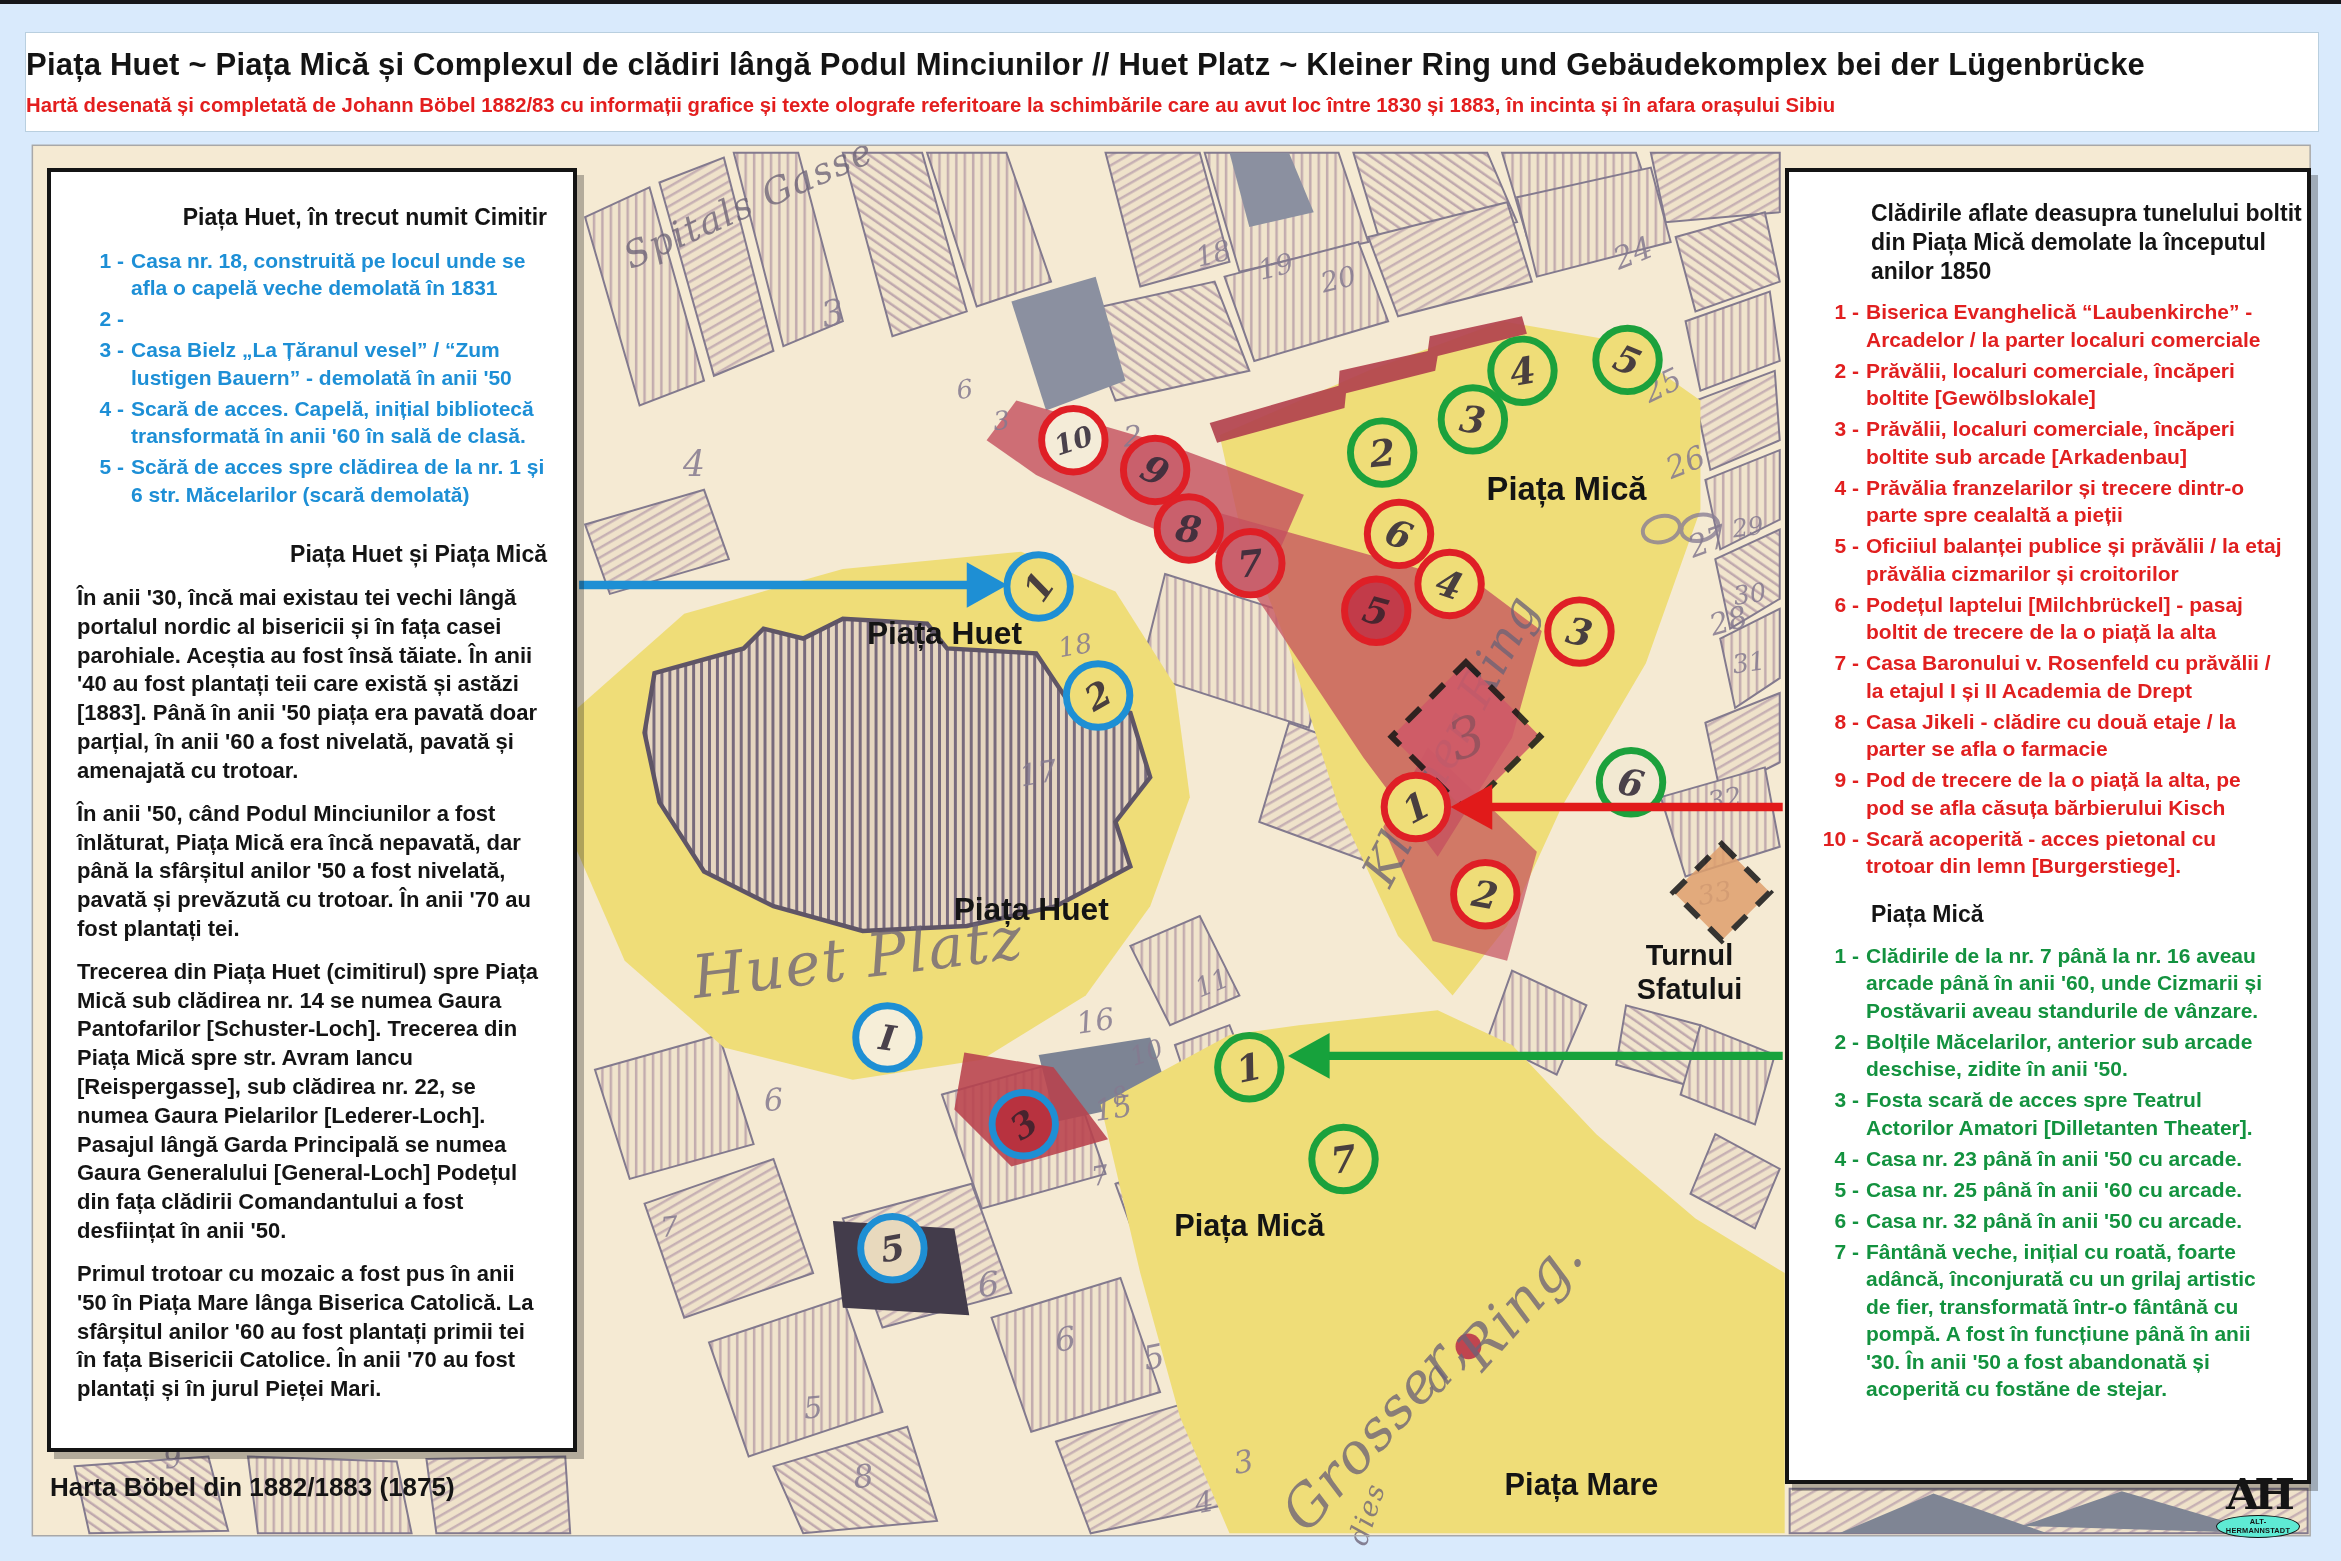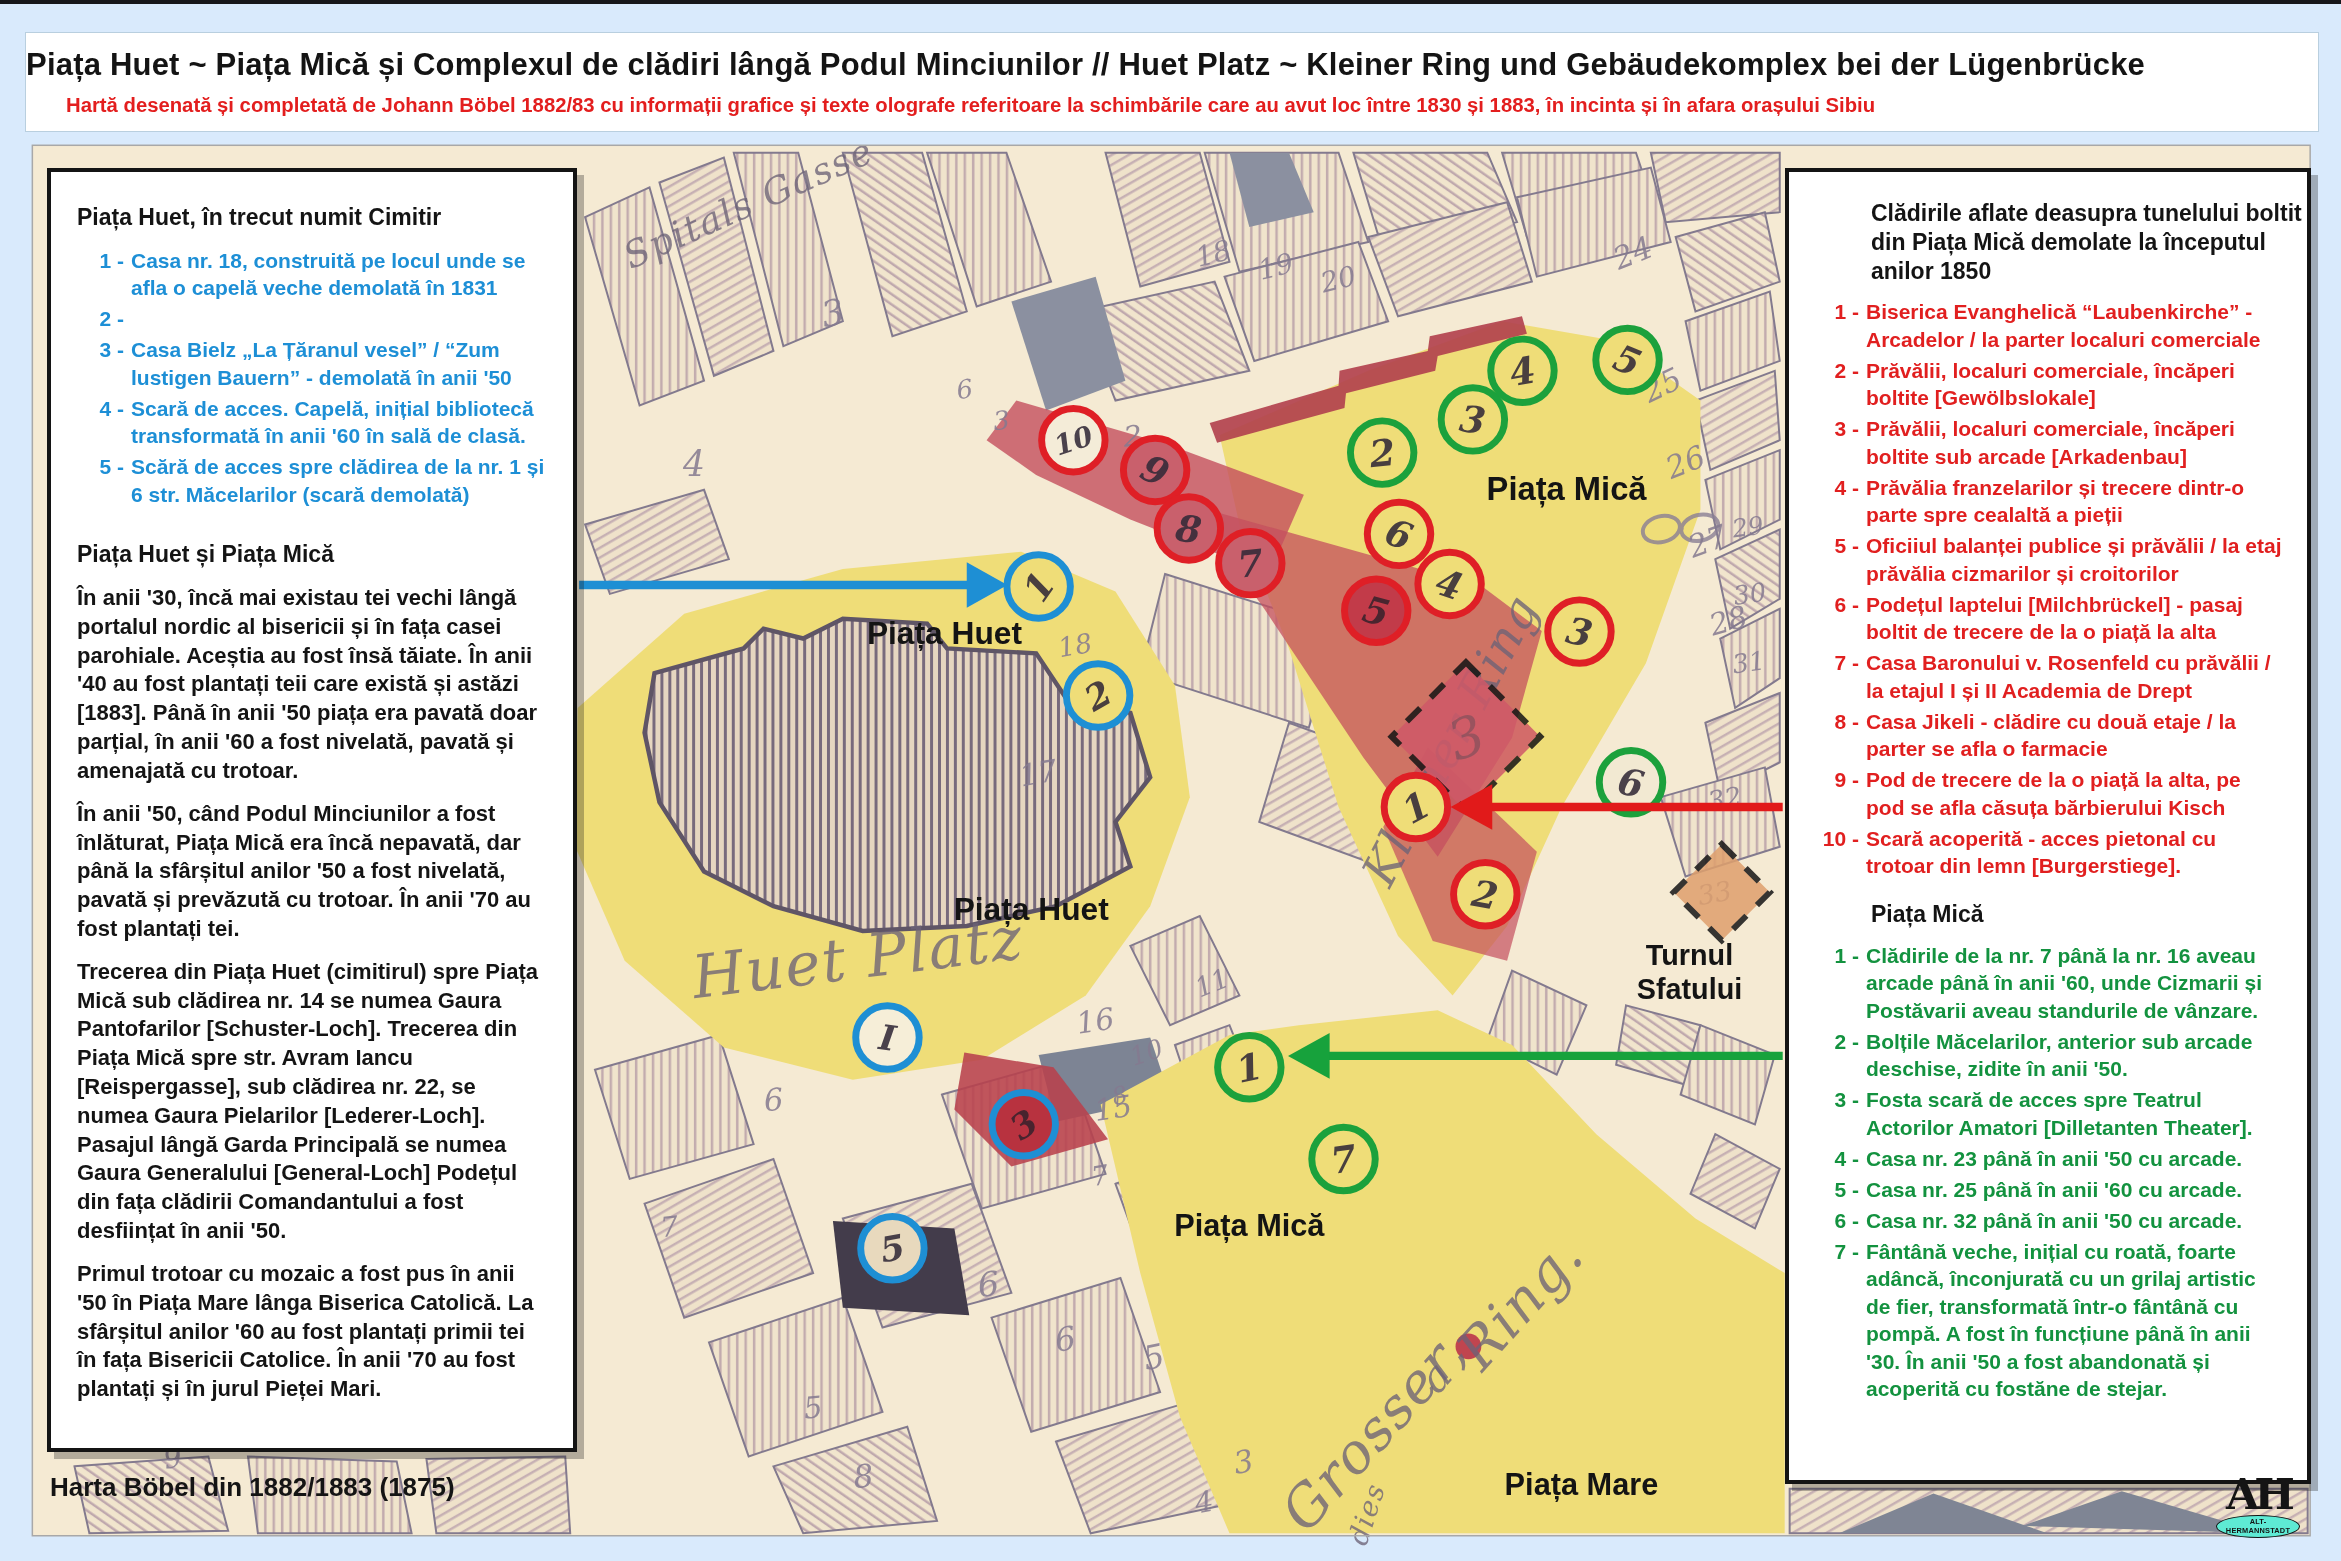--- a/index.html
+++ b/index.html
@@ -2,30 +2,30 @@
 <html style="font-size:8px"><head>
 <meta charset="utf-8">
 <style>
   html,body{margin:0;padding:0;background:#d9eafc;}
   .page{position:relative;width:2342px;height:1561px;background:#d9eafc;overflow:hidden;
         font-family:"Liberation Sans",sans-serif;border-top:4px solid #16161a;}
   
   .titlebox{position:absolute;left:25px;top:28px;width:2292px;height:98px;background:#ffffff;
             border:1px solid #b9cfdf;display:flex;flex-direction:column;align-items:flex-start;justify-content:center;}
   .title{font-size:31px;font-weight:bold;color:#141414;white-space:nowrap;letter-spacing:0.2px;}
-  .subtitle{font-size:20.3px;font-weight:bold;color:#e31e1e;margin-top:11px;white-space:nowrap;margin-left:40px;}
+  .subtitle{font-size:20.3px;font-weight:bold;color:#e31e1e;margin-top:11px;white-space:nowrap;}
   
   svg.map{position:absolute;left:0;top:0;}
   
   .panel{position:absolute;background:#ffffff;border:4px solid #141414;box-sizing:border-box;
          box-shadow:7px 7px 0 rgba(25,25,25,.30);overflow:hidden;}
   .panel.left{left:47px;top:164px;width:530px;height:1284px;padding:24px 26px;}
   .panel.right{left:1785px;top:164px;width:526px;height:1316px;padding:22px 23px;}
   .p-h{font-size:23px;font-weight:bold;color:#141414;line-height:1.25;}
-  .p-h.center{text-align:left;margin:7px 0 15px 0;}
+  .p-h.center{text-align:right;margin:7px 0 15px 0;}
   .p-h.indent{margin:5px 0 13px 59px;}
   .item{display:grid;grid-template-columns:54px 1fr;margin:3.5px 0;font-weight:bold;font-size:21px;line-height:1.31;}
   .item .num{text-align:right;padding-right:7px;white-space:nowrap;}
   .para{font-size:22px;font-weight:bold;color:#141414;line-height:1.31;margin:0 0 14px 0;}
   .blue-t{color:#1d8fd6;} .red-t{color:#e11f1f;} .green-t{color:#13923f;}
   
   .credit{position:absolute;left:50px;top:1468px;font-size:26px;font-weight:bold;color:#141414;}
   .ahlogo{position:absolute;left:2216px;top:1471px;width:84px;text-align:center;color:#141414;}
   .ahlogo .ah{font-family:"DejaVu Serif",serif;font-weight:bold;font-size:43px;letter-spacing:-5px;line-height:.9;}
   .ahlogo .badge{margin-top:1px;background:#5eead4;border:1.5px solid #141414;border-radius:50%;

